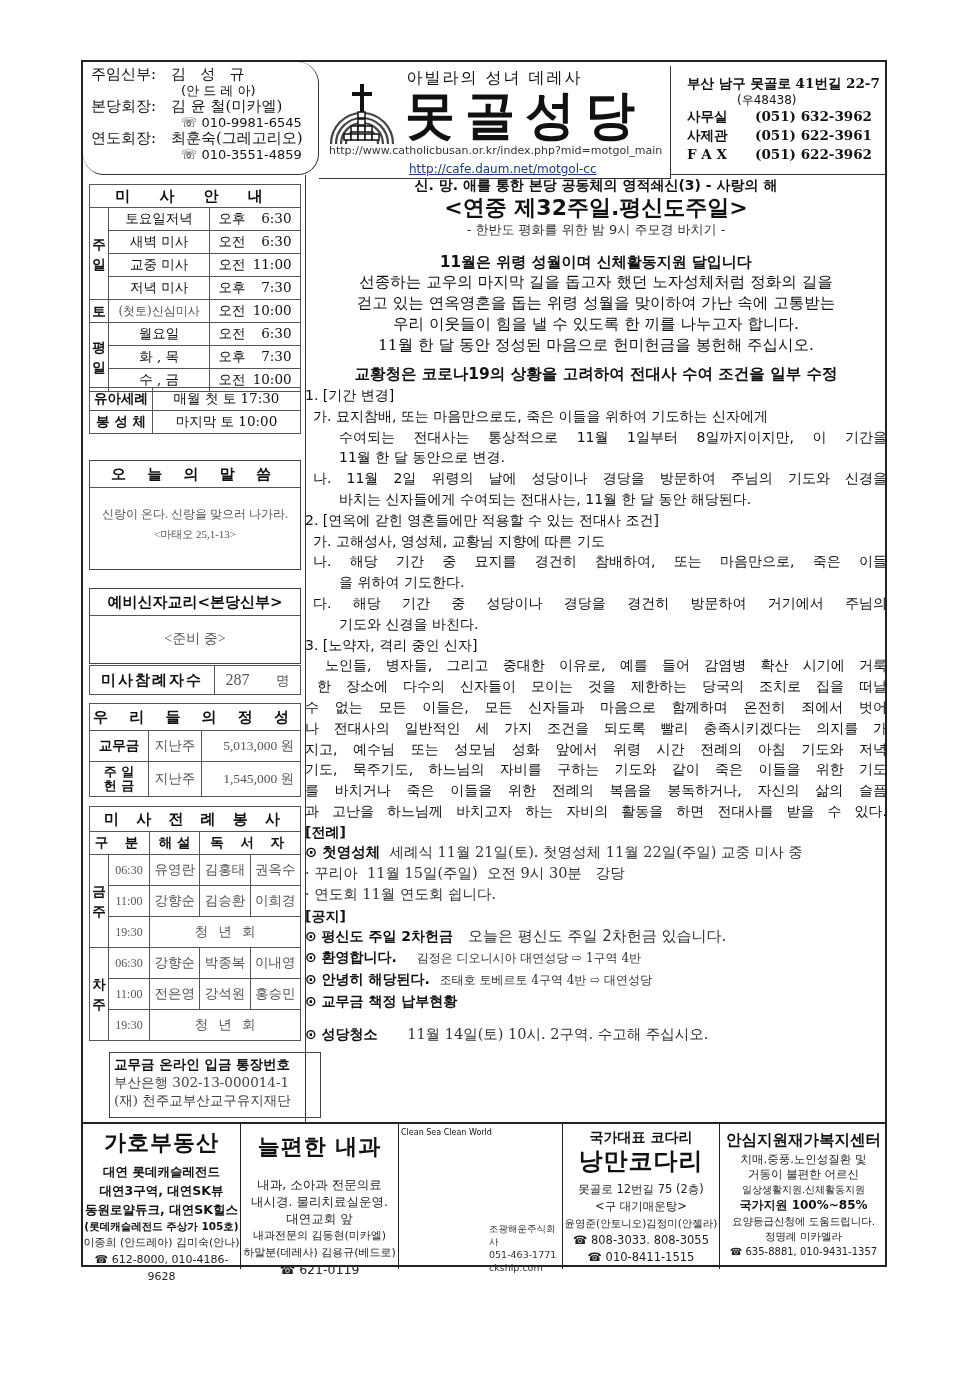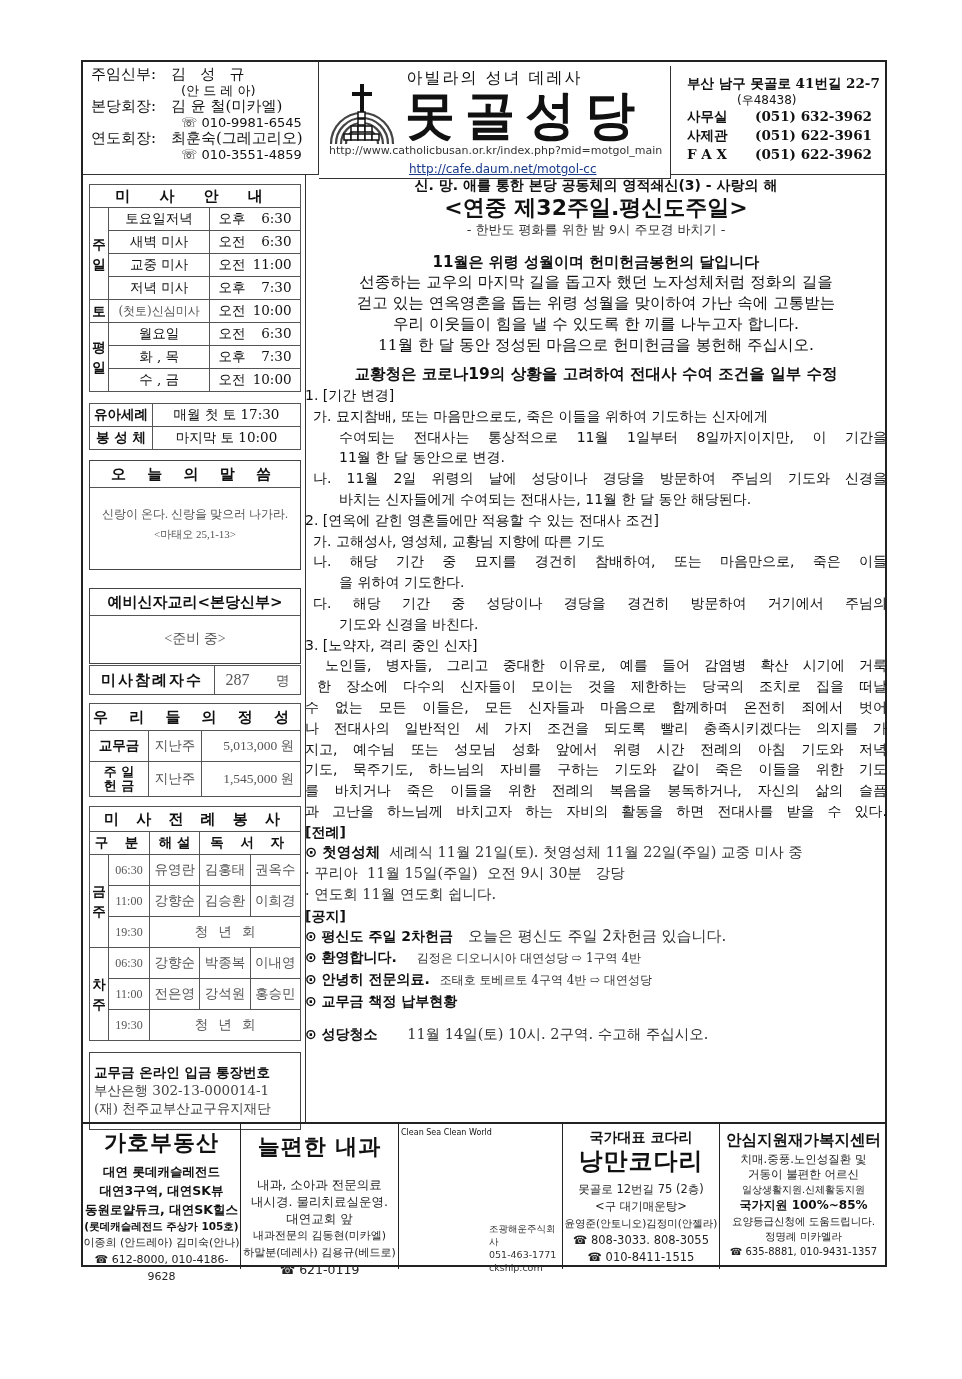--- a/index.html
+++ b/index.html
@@ -1,20 +1,20 @@
 <!DOCTYPE html>
 <html><head>
 <meta charset="utf-8">
 <style>
   html, body { margin:0; padding:0; background:#ffffff; }
   body { width:962px; height:1379px; position:relative; font-family:"DejaVu Serif", serif; color:#111; }
   .frame { position:absolute; left:81px; top:60px; width:806px; height:1207px; border:2px solid #222; box-sizing:border-box; }
   .abs { position:absolute; box-sizing:border-box; }
   
-  .hdr-left { left:0; top:0; width:236px; height:113px; border-right:1.5px solid #333; border-bottom:1.5px solid #333; font-size:15px; padding:4px 0 0 8px; line-height:17px; }
+  .hdr-left { left:0; top:0; width:236px; height:113px; border-right:1.5px solid #333; border-bottom:1.5px solid #333; font-size:15px; padding:4px 0 0 8px; line-height:17px;border-radius:21px; }
   .hdr-left .row { display:flex; }
   .hdr-left .lbl { width:80px; }
   .hdr-left .sub { font-size:13px; padding-left:90px; font-family:"DejaVu Sans", sans-serif; line-height:15px; }
   .hdr-mid { left:236px; top:4px; width:352px; height:113px; border-right:1.5px solid #333; border-bottom:1.5px solid #333; }
   .hdr-right { left:588px; top:0; width:216px; height:113px; border-bottom:1.5px solid #333; padding:12px 0 0 16px; font-size:13.5px; line-height:19px; font-weight:bold; }
   .hdr-right .zip { font-weight:normal; padding-left:50px; font-family:"DejaVu Sans", sans-serif; font-size:12px; line-height:14px; }
   .hdr-right .ph { display:flex; }
   .hdr-right .ph span:first-child { width:50px; }
   .tagline { position:absolute; top:2px; left:0; right:0; text-align:center; font-size:16px; letter-spacing:2px; }
   .church-name { position:absolute; top:20px; left:86px; font-family:"DejaVu Sans", sans-serif; font-weight:900; font-size:50px; letter-spacing:10px; line-height:58px; transform:scaleY(1.05); }
@@ -156,21 +156,21 @@
     <tr>
           <td>화 , 목</td>
       <td><span>오후</span><span style="display:inline-block;width:46px;text-align:right">7:30</span></td>
         </tr>
     <tr>
           <td>수 , 금</td>
       <td><span>오전</span><span style="display:inline-block;width:46px;text-align:right">10:00</span></td>
         </tr>
   </tbody>
     </table>
-  <table class="lt" style="top:341px;border-radius:19px;">
+  <table class="lt" style="top:325px;border-radius:19px;">
     <tbody>
         <tr>
           <td style="width:62px;font-weight:bold;font-family:'DejaVu Sans',sans-serif">유아세례</td>
           <td>매월 첫 토 17:30</td>
         </tr>
     <tr>
           <td style="font-weight:bold">봉 성 체</td>
           <td>마지막 토 10:00</td>
         </tr>
   </tbody>
@@ -254,31 +254,31 @@
       <td class="gray">강석원</td>
       <td class="gray">홍승민</td>
         </tr>
     <tr>
           <td class="gray" style="height:30px;font-size:12px">19:30</td>
       <td colspan="3" class="gray" style="white-space:pre">청   년   회</td>
         </tr>
   </tbody>
     </table>
 
-  <div class="box" style="top:990px;height:78px;padding:10px 4px;font-size:13.5px;line-height:18px;">
+  <div class="box" style="top:990px;height:66px;padding:2px 4px;font-size:13.5px;line-height:18px;margin-left:20px;">
     <div style="font-weight:bold">교무금 온라인 입금 통장번호</div>
     <div style="color:#444">부산은행 302-13-000014-1</div>
     <div style="color:#444">(재) 천주교부산교구유지재단</div>
   </div>
 
   <div class="main">
     <div class="c sec-title" style="font-size:14px;margin-top:2px">신. 망. 애를 통한 본당 공동체의 영적쇄신(3) - 사랑의 해</div>
     <div class="c sec-title" style="font-size:22px;line-height:26px">&lt;연중 제32주일.평신도주일&gt;</div>
     <div class="c" style="font-size:13px;font-family:'DejaVu Sans',sans-serif;color:#333">- 한반도 평화를 위한 밤 9시 주모경 바치기 -</div>
-    <div class="c sec-title" style="font-size:15px;margin-top:14px">11월은 위령 성월이며 헌미헌금봉헌의 달입니다</div>
+    <div class="c sec-title" style="font-size:15px;margin-top:14px">11월은 위령 성월이며 신체활동지원 달입니다</div>
     <div class="c para">선종하는 교우의 마지막 길을 돕고자 했던 노자성체처럼 정화의 길을</div>
     <div class="c para">걷고 있는 연옥영혼을 돕는 위령 성월을 맞이하여 가난 속에 고통받는</div>
     <div class="c para">우리 이웃들이 힘을 낼 수 있도록 한 끼를 나누고자 합니다.</div>
     <div class="c para">11월 한 달 동안 정성된 마음으로 헌미헌금을 봉헌해 주십시오.</div>
     <div class="c sec-title" style="font-size:15.5px;margin-top:8px">교황청은 코로나19의 상황을 고려하여 전대사 수여 조건을 일부 수정</div>
     <div class="body2">
       <div>1. [기간 변경]</div>
       <div class="ind1">가. 묘지참배, 또는 마음만으로도, 죽은 이들을 위하여 기도하는 신자에게</div>
       <div class="ind2 just">수여되는 전대사는 통상적으로 11월 1일부터 8일까지이지만, 이 기간을</div>
       <div class="ind2">11월 한 달 동안으로 변경.</div>
@@ -300,21 +300,21 @@
       <div class="just">를 바치거나 죽은 이들을 위한 전례의 복음을 봉독하거나, 자신의 삶의 슬픔</div>
       <div class="just">과 고난을 하느님께 바치고자 하는 자비의 활동을 하면 전대사를 받을 수 있다.</div>
     </div>
     <div class="bul" style="font-size:14px;margin-top:2px">[전례]</div>
     <div class="para" style="font-size:14.5px"><span class="bul">⊙ 첫영성체</span>&nbsp;&nbsp;<span style="color:#333">세례식 11월 21일(토).  첫영성체 11월 22일(주일) 교중 미사 중</span></div>
     <div class="para" style="font-size:14.5px;white-space:pre;color:#333">· 꾸리아  11월 15일(주일)  오전 9시 30분   강당</div>
     <div class="para" style="font-size:14.5px;color:#333">· 연도회  11월 연도회 쉽니다.</div>
     <div class="bul" style="font-size:14px;margin-top:3px">[공지]</div>
     <div class="para"><span class="bul" style="font-size:14px">⊙ 평신도 주일 2차헌금</span>&nbsp;&nbsp;&nbsp;<span style="font-family:'DejaVu Sans',sans-serif;color:#333;font-size:15px">오늘은 평신도 주일 2차헌금 있습니다.</span></div>
     <div class="para"><span class="bul" style="font-size:14px">⊙ 환영합니다.</span>&nbsp;&nbsp;&nbsp;&nbsp;<span style="font-size:12px;color:#333">김정은 디오니시아 대연성당 ⇨ 1구역 4반</span></div>
-    <div class="para"><span class="bul" style="font-size:14px">⊙ 안녕히 전문의료.</span>&nbsp;&nbsp;<span style="font-size:12px;color:#333">조태호 토베르토  4구역 4반 ⇨ 대연성당</span></div>
+    <div class="para"><span class="bul" style="font-size:14px">⊙ 안녕히 해당된다.</span>&nbsp;&nbsp;<span style="font-size:12px;color:#333">조태호 토베르토  4구역 4반 ⇨ 대연성당</span></div>
     <div class="para bul" style="font-size:14px">⊙ 교무금 책정 납부현황</div>
     <div class="para" style="margin-top:12px"><span class="bul" style="font-size:14px">⊙ 성당청소</span>&nbsp;&nbsp;&nbsp;&nbsp;&nbsp;&nbsp;<span style="font-size:14.5px;color:#333">11월 14일(토)  10시.  2구역. 수고해 주십시오.</span></div>
   </div>
 
   <div class="ads">
     <div class="ad" style="width:158px">
       <div class="big">가호부동산</div>
       <div class="b" style="margin-top:4px">대연 롯데캐슬레전드</div>
       <div class="b">대연3구역, 대연SK뷰</div>
       <div class="b">동원로얄듀크, 대연SK힐스</div>

